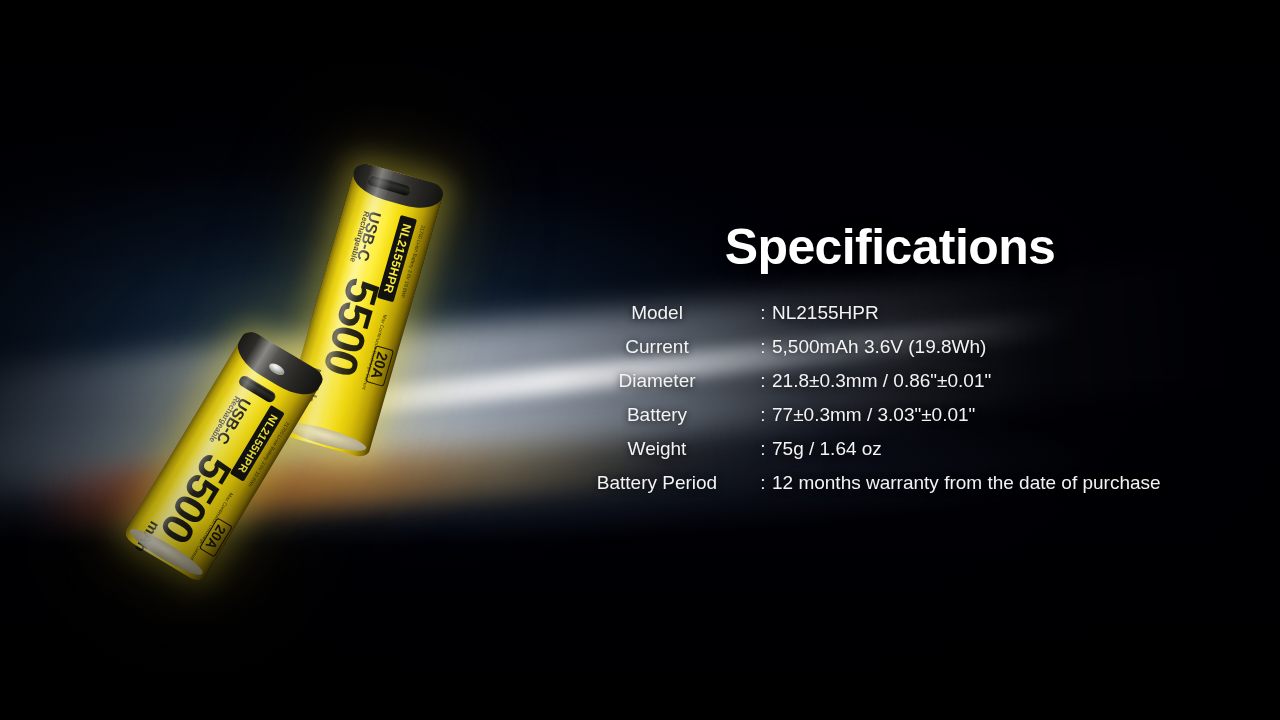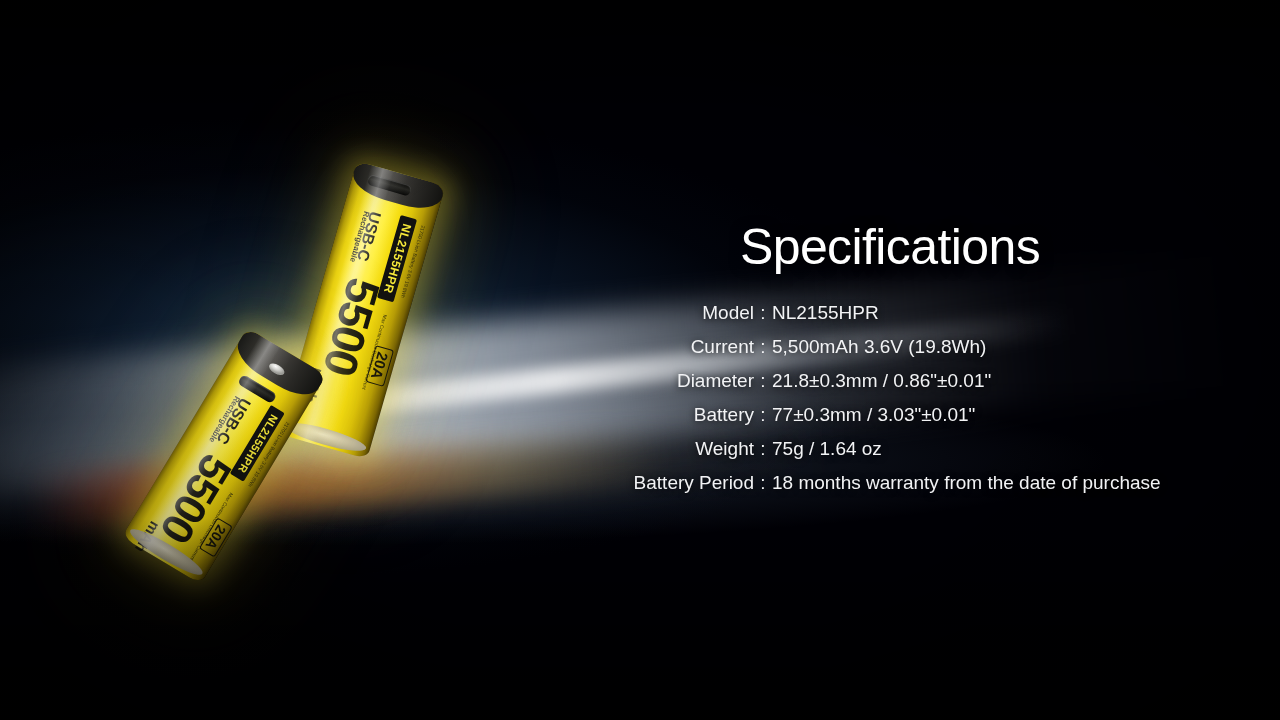--- a/index.html
+++ b/index.html
@@ -167,39 +167,39 @@
 
   
   #spec-panel {
     position: absolute;
     left: 560px; top: 218px;
     width: 660px;
     text-align: center;
   }
   #spec-title {
     font-size: 50px;
-    font-weight: 400;
+    font-weight: 700;
     color: #ffffff;
     letter-spacing: -.6px;
     margin: 0 0 26px 0;
     text-shadow: 0 2px 14px rgba(0,0,0,.75);
   }
   .spec-rows { display: block; }
   .spec-row {
     display: flex;
     align-items: baseline;
     justify-content: flex-start;
     margin-bottom: 12px;
     font-size: 19px;
     color: #f2f3f5;
     text-shadow: 0 1px 7px rgba(0,0,0,.85);
   }
   .spec-label {
     width: 194px;
-    text-align: right;
+    text-align: center;
     white-space: nowrap;
   }
   .spec-colon {
     width: 18px;
     text-align: center;
     flex: none;
   }
   .spec-value {
     text-align: left;
     white-space: nowrap;
@@ -295,19 +295,19 @@
 
       <div class="spec-row">
         <span class="spec-label">Weight</span>
         <span class="spec-colon">:</span>
         <span class="spec-value">75g / 1.64 oz</span>
       </div>
 
       <div class="spec-row">
         <span class="spec-label">Battery Period</span>
         <span class="spec-colon">:</span>
-        <span class="spec-value">18 months warranty from the date of purchase</span>
+        <span class="spec-value">12 months warranty from the date of purchase</span>
       </div>
 
     </div>
   </div>
 
 </div>
 
 </body></html>

